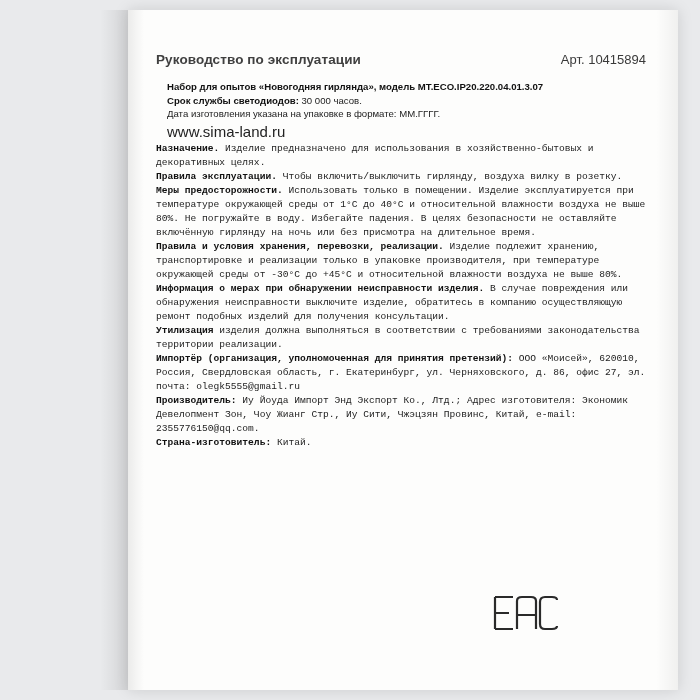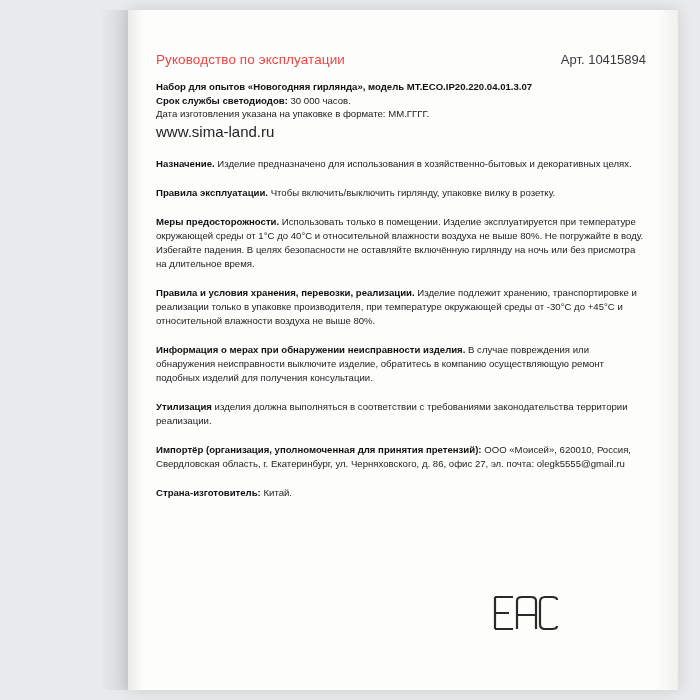--- a/index.html
+++ b/index.html
@@ -54,49 +54,51 @@
     width: 492px;
   }
   .header-row {
     display: flex;
     align-items: baseline;
     justify-content: space-between;
     margin-top: 42px;
   }
   .doc-title {
     font-size: 13.5px;
-    font-weight: normal;
-    color: #ef4444;
+    font-weight: bold;
+    color: #404040;
     letter-spacing: 0.1px;
     text-align: center;
   }
   .art-no {
     font-size: 13px;
     color: #3a3a3a;
     padding-right: 2px;
   }
   .block {
     margin-top: 13px;
     font-size: 9.6px;
     line-height: 1.42;
     color: #222;
     text-align: left;
   }
   .line {
     display: block;
+    margin-left: 11px;
   }
   b, .b {
     font-weight: bold;
     color: #111;
   }
   .para {
-    margin-top: 15px;
+    margin-top: 0;
     font-size: 9.6px;
     line-height: 1.46;
     color: #222;
+    font-family: Liberation Mono, monospace;
   }
   .para .b {
     font-weight: bold;
   }
   .url {
     font-size: 15px;
     color: #222;
   }
   .eac {
     position: absolute;
@@ -123,32 +125,33 @@
 
     <div class="block">
       <span class="line b">Набор для опытов «Новогодняя гирлянда», модель MT.ECO.IP20.220.04.01.3.07</span>
       <span class="line"><span class="b">Срок службы светодиодов:</span><span> 30 000 часов.</span></span>
       <span class="line">Дата изготовления указана на упаковке в формате: ММ.ГГГГ.</span>
       <span class="line url">www.sima-land.ru</span>
     </div>
 
     <div class="para"><span class="b">Назначение.</span><span> Изделие предназначено для использования в хозяйственно-бытовых и декоративных целях.</span></div>
 
-    <div class="para"><span class="b">Правила эксплуатации.</span><span> Чтобы включить/выключить гирлянду, упаковке вилку в розетку.</span></div>
+    <div class="para"><span class="b">Правила эксплуатации.</span><span> Чтобы включить/выключить гирлянду, воздуха вилку в розетку.</span></div>
 
     <div class="para"><span class="b">Меры предосторожности.</span><span> Использовать только в помещении. Изделие эксплуатируется при температуре окружающей среды от 1°С до 40°С и относительной влажности воздуха не выше 80%. Не погружайте в воду. Избегайте падения. В целях безопасности не оставляйте включённую гирлянду на ночь или без присмотра на длительное время.</span></div>
 
     <div class="para"><span class="b">Правила и условия хранения, перевозки, реализации.</span><span> Изделие подлежит хранению, транспортировке и реализации только в упаковке производителя, при температуре окружающей среды от -30°С до +45°С и относительной влажности воздуха не выше 80%.</span></div>
 
     <div class="para"><span class="b">Информация о мерах при обнаружении неисправности изделия.</span><span> В случае повреждения или обнаружения неисправности выключите изделие, обратитесь в компанию осуществляющую ремонт подобных изделий для получения консультации.</span></div>
 
     <div class="para"><span class="b">Утилизация</span><span> изделия должна выполняться в соответствии с требованиями законодательства территории реализации.</span></div>
 
     <div class="para"><span class="b">Импортёр (организация, уполномоченная для принятия претензий):</span><span> ООО «Моисей», 620010, Россия, Свердловская область, г. Екатеринбург, ул. Черняховского, д. 86, офис 27, эл. почта: olegk5555@gmail.ru</span></div>
 
+    <div class="para"><span class="b">Производитель:</span><span> Иу Йоуда Импорт Энд Экспорт Ко., Лтд.; Адрес изготовителя: Экономик Девелопмент Зон, Чоу Жианг Стр., Иу Сити, Чжэцзян Провинс, Китай, e-mail: 2355776150@qq.com.</span></div>
 
     <div class="para"><span class="b">Страна-изготовитель:</span><span> Китай.</span></div>
 
   </div>
 
   <div class="eac">
     <svg width="66" height="36" viewBox="0 0 66 36" xmlns="http://www.w3.org/2000/svg">
       <g fill="none" stroke="#2a2a2a" stroke-width="2.2">
 
         <path d="M2 2 H20 M2 2 V34 M2 34 H20 M2 18 H16"></path>

